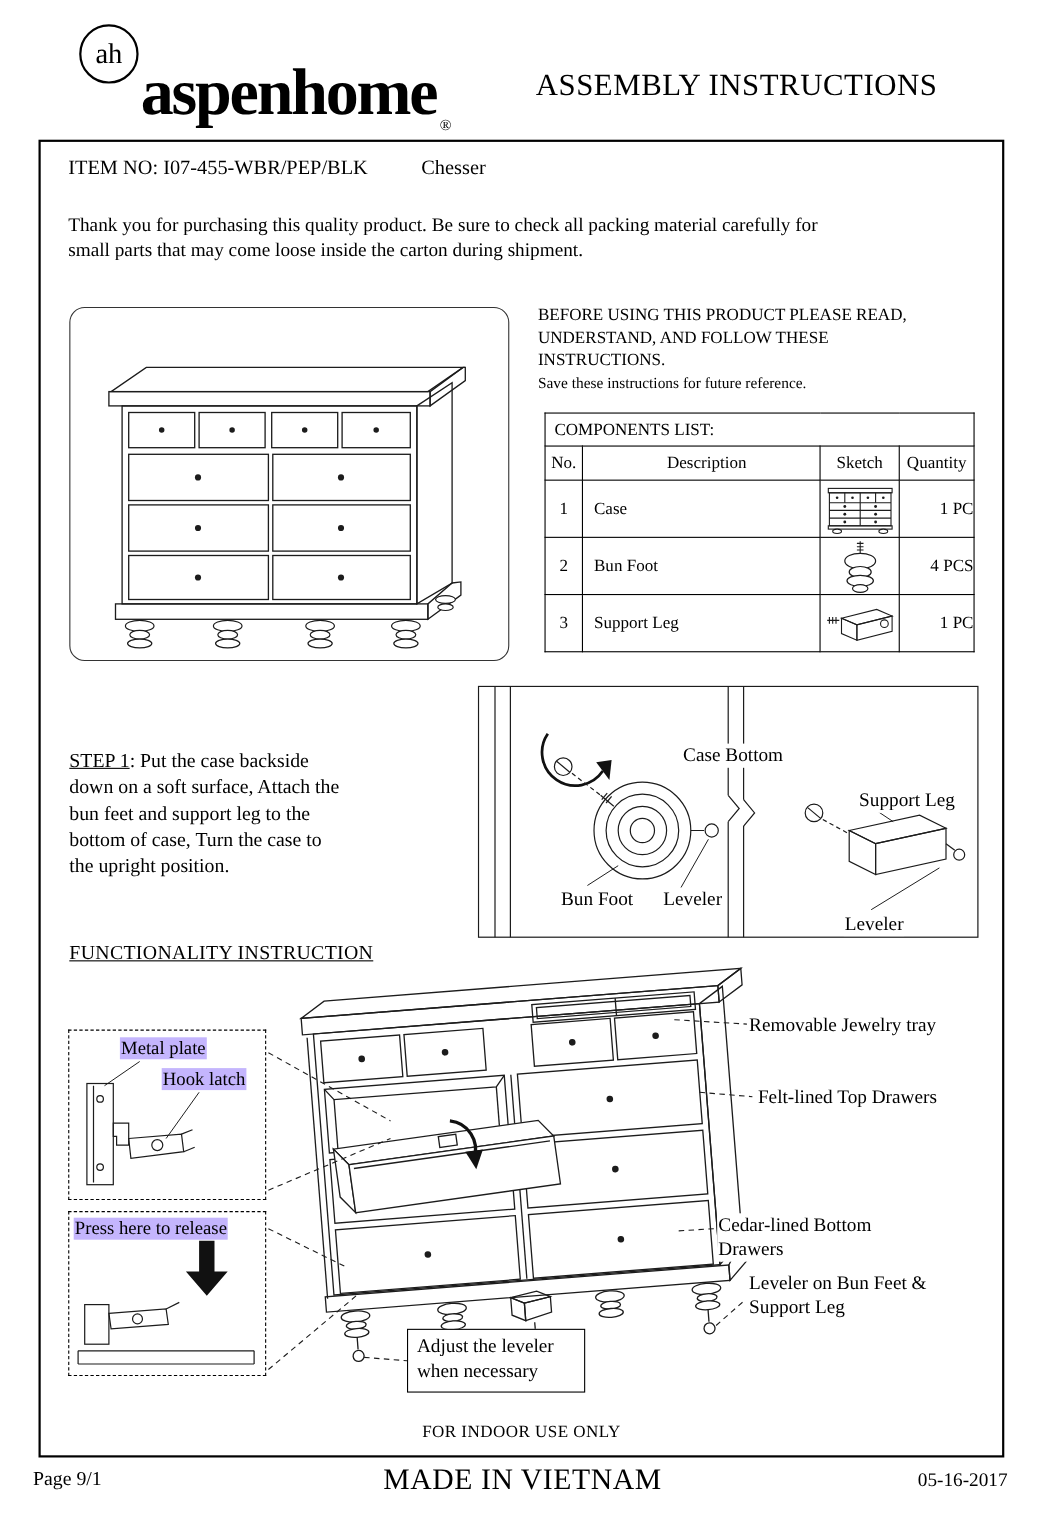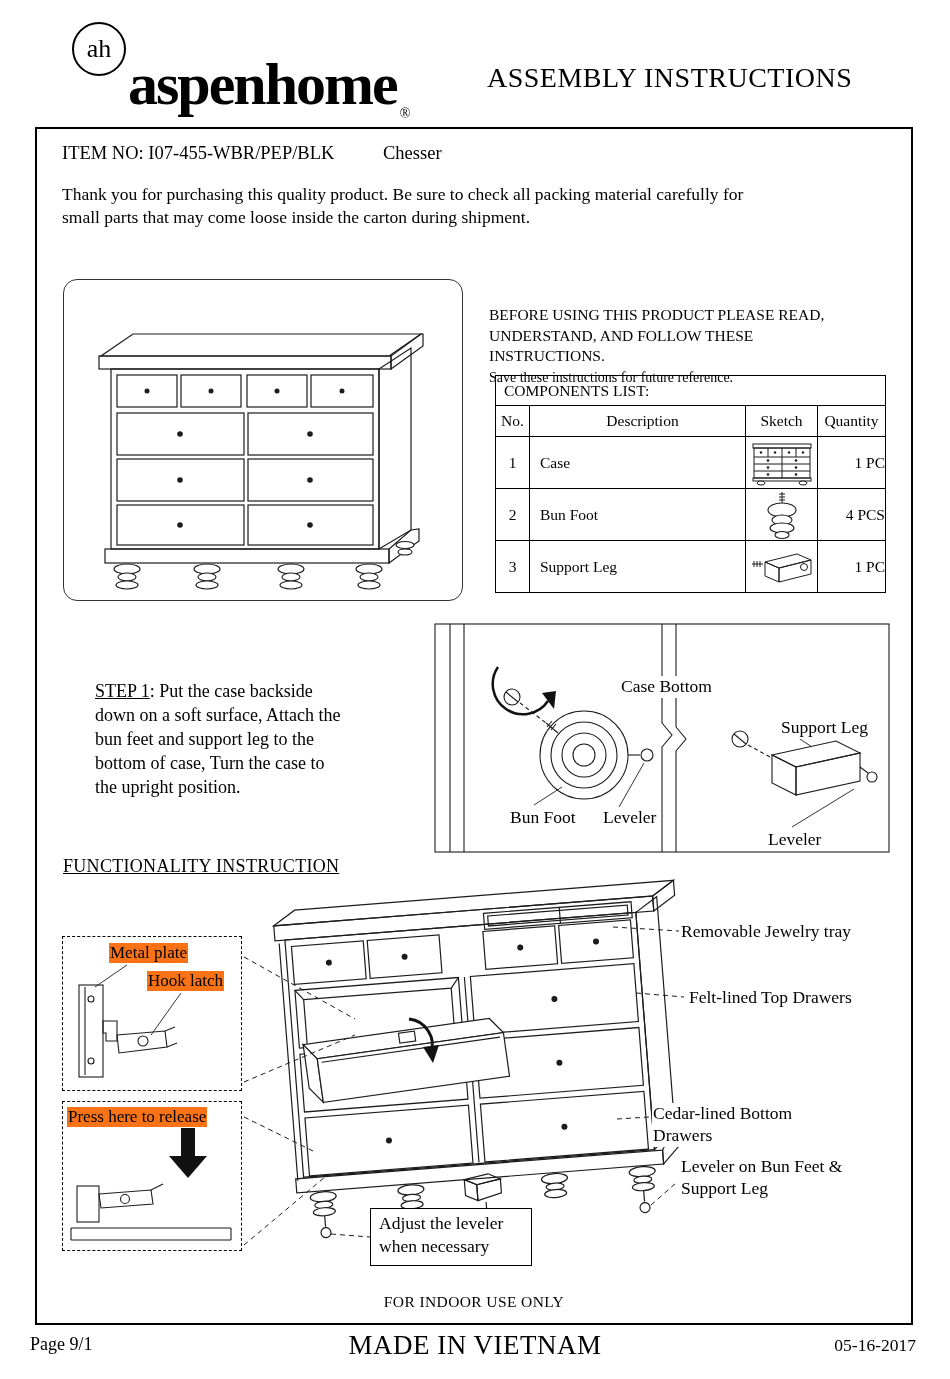--- a/index.html
+++ b/index.html
@@ -16,54 +16,54 @@
   .brand { left:128px; top:14px; font-size:60px; font-weight:bold; letter-spacing:-2px; line-height:1;margin-top:40px; }
   .brand .reg { font-size:14px; font-weight:normal; position:relative; top:14px; letter-spacing:0; margin-left:3px; }
   .distributor { left:148px; top:97px; font-family:"Liberation Sans","DejaVu Sans",sans-serif; font-size:15px; }
   .doc-title { left:487px; top:62px; font-size:28px; letter-spacing:0.5px; font-weight:normal; }
 
   
   .sheet { left:35px; top:127px; width:878px; height:1198px; border:2px solid #000; }
 
   .item-line { left:25px; top:14px; font-size:18.5px; }
   .item-line .product { margin-left:44px; }
-  .intro { left:25px; top:54px; width:850px; font-size:17.5px; line-height:1.32; white-space:pre-line; }
+  .intro { left:25px; top:64px; width:850px; font-size:17.5px; line-height:1.32; white-space:pre-line; }
 
   .product-figure { left:26px; top:150px; width:400px; height:322px; border:1.5px solid #333; border-radius:14px; }
   .product-figure svg { margin:2px 0 0 1px; }
 
-  .notice { left:452px; top:148px; width:405px;margin-top:28px; }
+  .notice { left:452px; top:148px; width:405px; }
   .notice-main { font-size:15.5px; line-height:1.33; white-space:pre-line; }
   .notice-sub { font-size:14px; margin-top:3px;font-family:Liberation Serif, serif; }
 
   .comp-table { left:458px; top:246px; border-collapse:collapse; font-size:15.5px; position:absolute; }
   .comp-table td, .comp-table th { border:1px solid #000; font-weight:normal; }
   .ct-title { height:30px; padding:2px 8px; text-align:left; }
   .ct-head th { height:31px; text-align:center; }
   .c-no { width:34px; text-align:center; }
   .c-desc { width:216px; text-align:left; padding-left:10px; }
   .c-sketch { width:72px; text-align:center; }
   .c-qty { width:68px; text-align:right; }
   .ct-row td { height:52px; }
   .c-sketch svg { display:inline-block; vertical-align:middle; }
 
-  .step1 { left:26px; top:550px; width:312px; font-size:18px; line-height:24px; white-space:pre-line;margin-left:32px; }
+  .step1 { left:26px; top:550px; width:312px; font-size:18px; line-height:24px; white-space:pre-line; }
   .step1 .u { text-decoration:underline; }
 
   .step1-figure { left:397px; top:494px; width:456px; height:230px; }
   .fig-label { position:absolute; font-size:17.5px; line-height:1.25; background:#fff;
     padding:0 1px; white-space:pre-line; }
 
   .func-title { left:26px; top:727px; font-size:18px; text-decoration:underline; letter-spacing:0.3px; }
 
   .func-figure { left:20px; top:748px; width:825px; height:416px; }
   .dash-box { position:absolute; border:1.3px dashed #000; background:transparent; }
   .box1 { left:5px; top:59px; width:180px; height:155px; }
   .box2 { left:5px; top:224px; width:180px; height:150px; }
-  .box-label { position:absolute; font-size:17px; background:#f97316; padding:0 1px; white-space:nowrap; }
+  .box-label { position:absolute; font-size:17px; background:#c4b5fd; padding:0 1px; white-space:nowrap; }
   .adjust-box { position:absolute; left:313px; top:331px; width:162px; height:58px; border:1.5px solid #000;
     font-size:17.5px; line-height:1.3; padding:3px 8px; white-space:pre-line; background:#fff; }
 
   .indoor { left:0; top:1164px; width:100%; text-align:center; font-size:15.5px; letter-spacing:0.4px; }
 
   
   .page-num { left:30px; top:1334px; font-size:18px; }
   .origin { left:0; top:1330px; width:100%; text-align:center; font-size:27px; letter-spacing:0.5px; }
   .date { right:34px; top:1335px; font-size:17.5px; }
 

